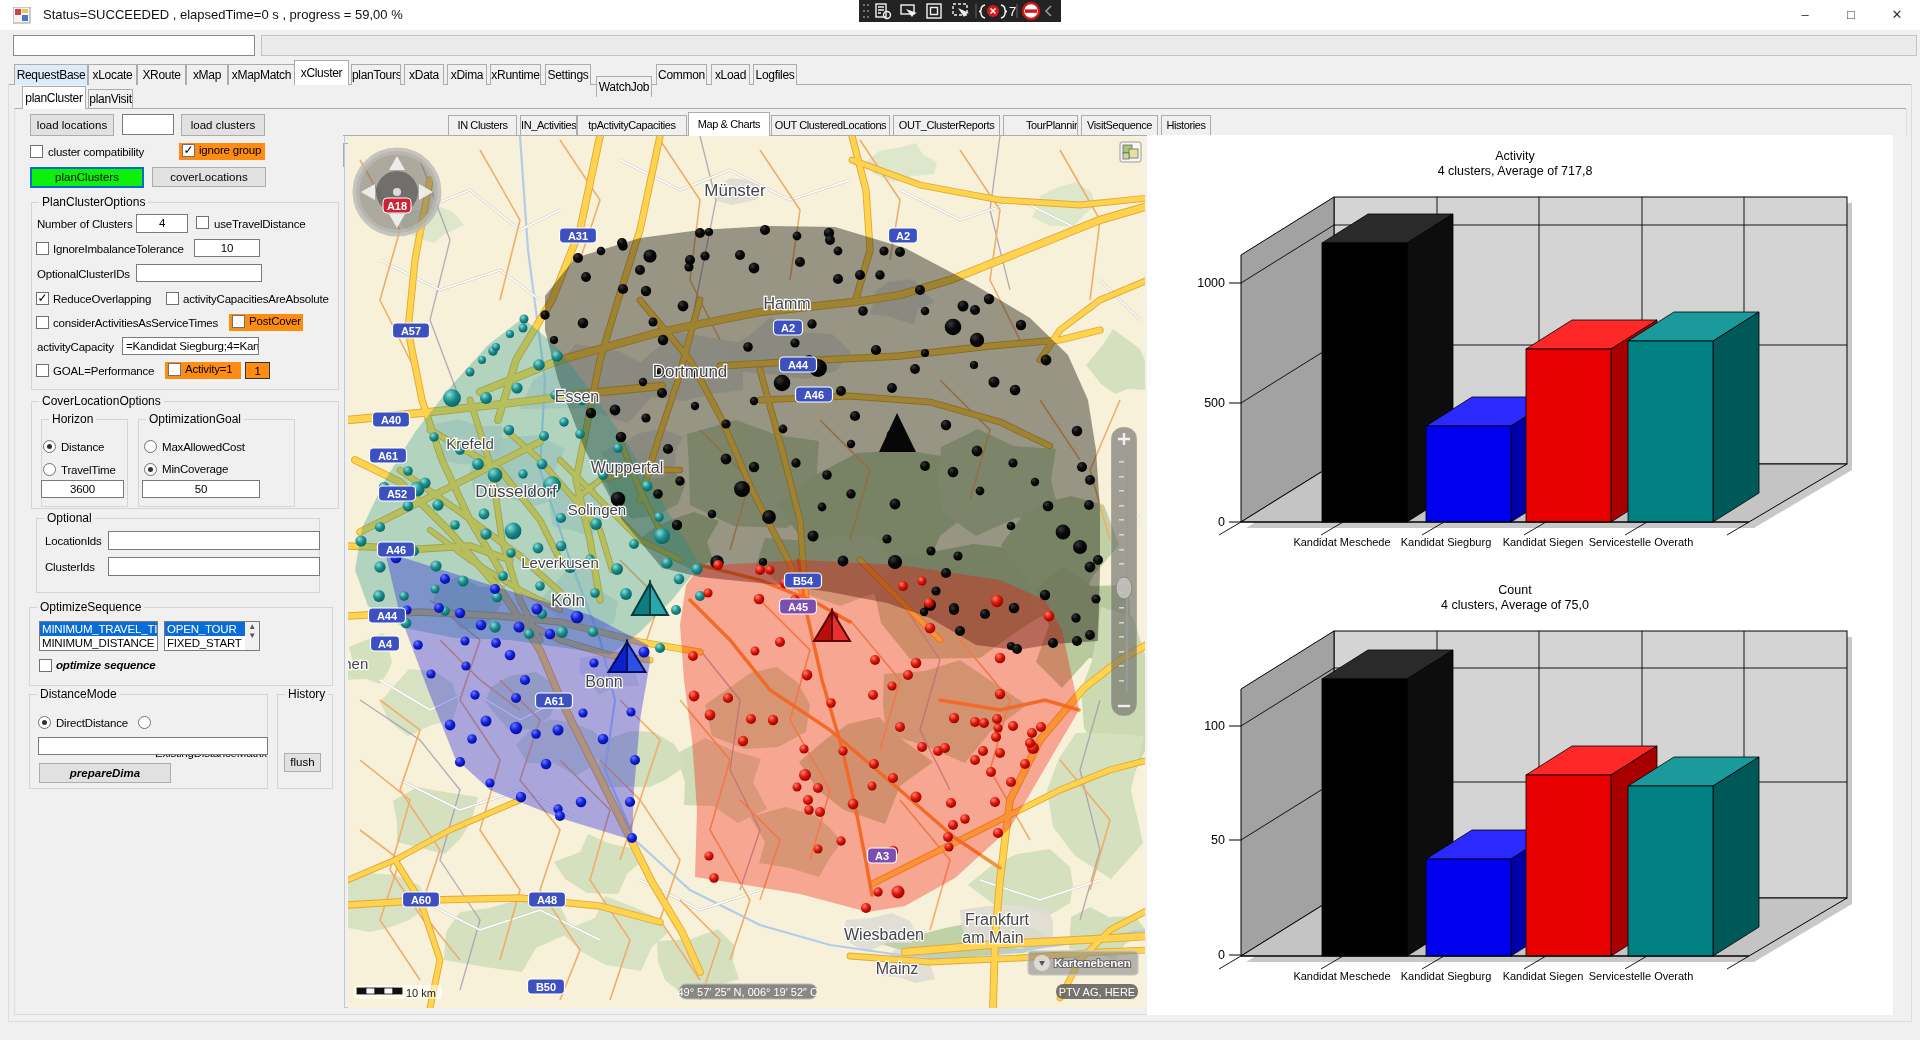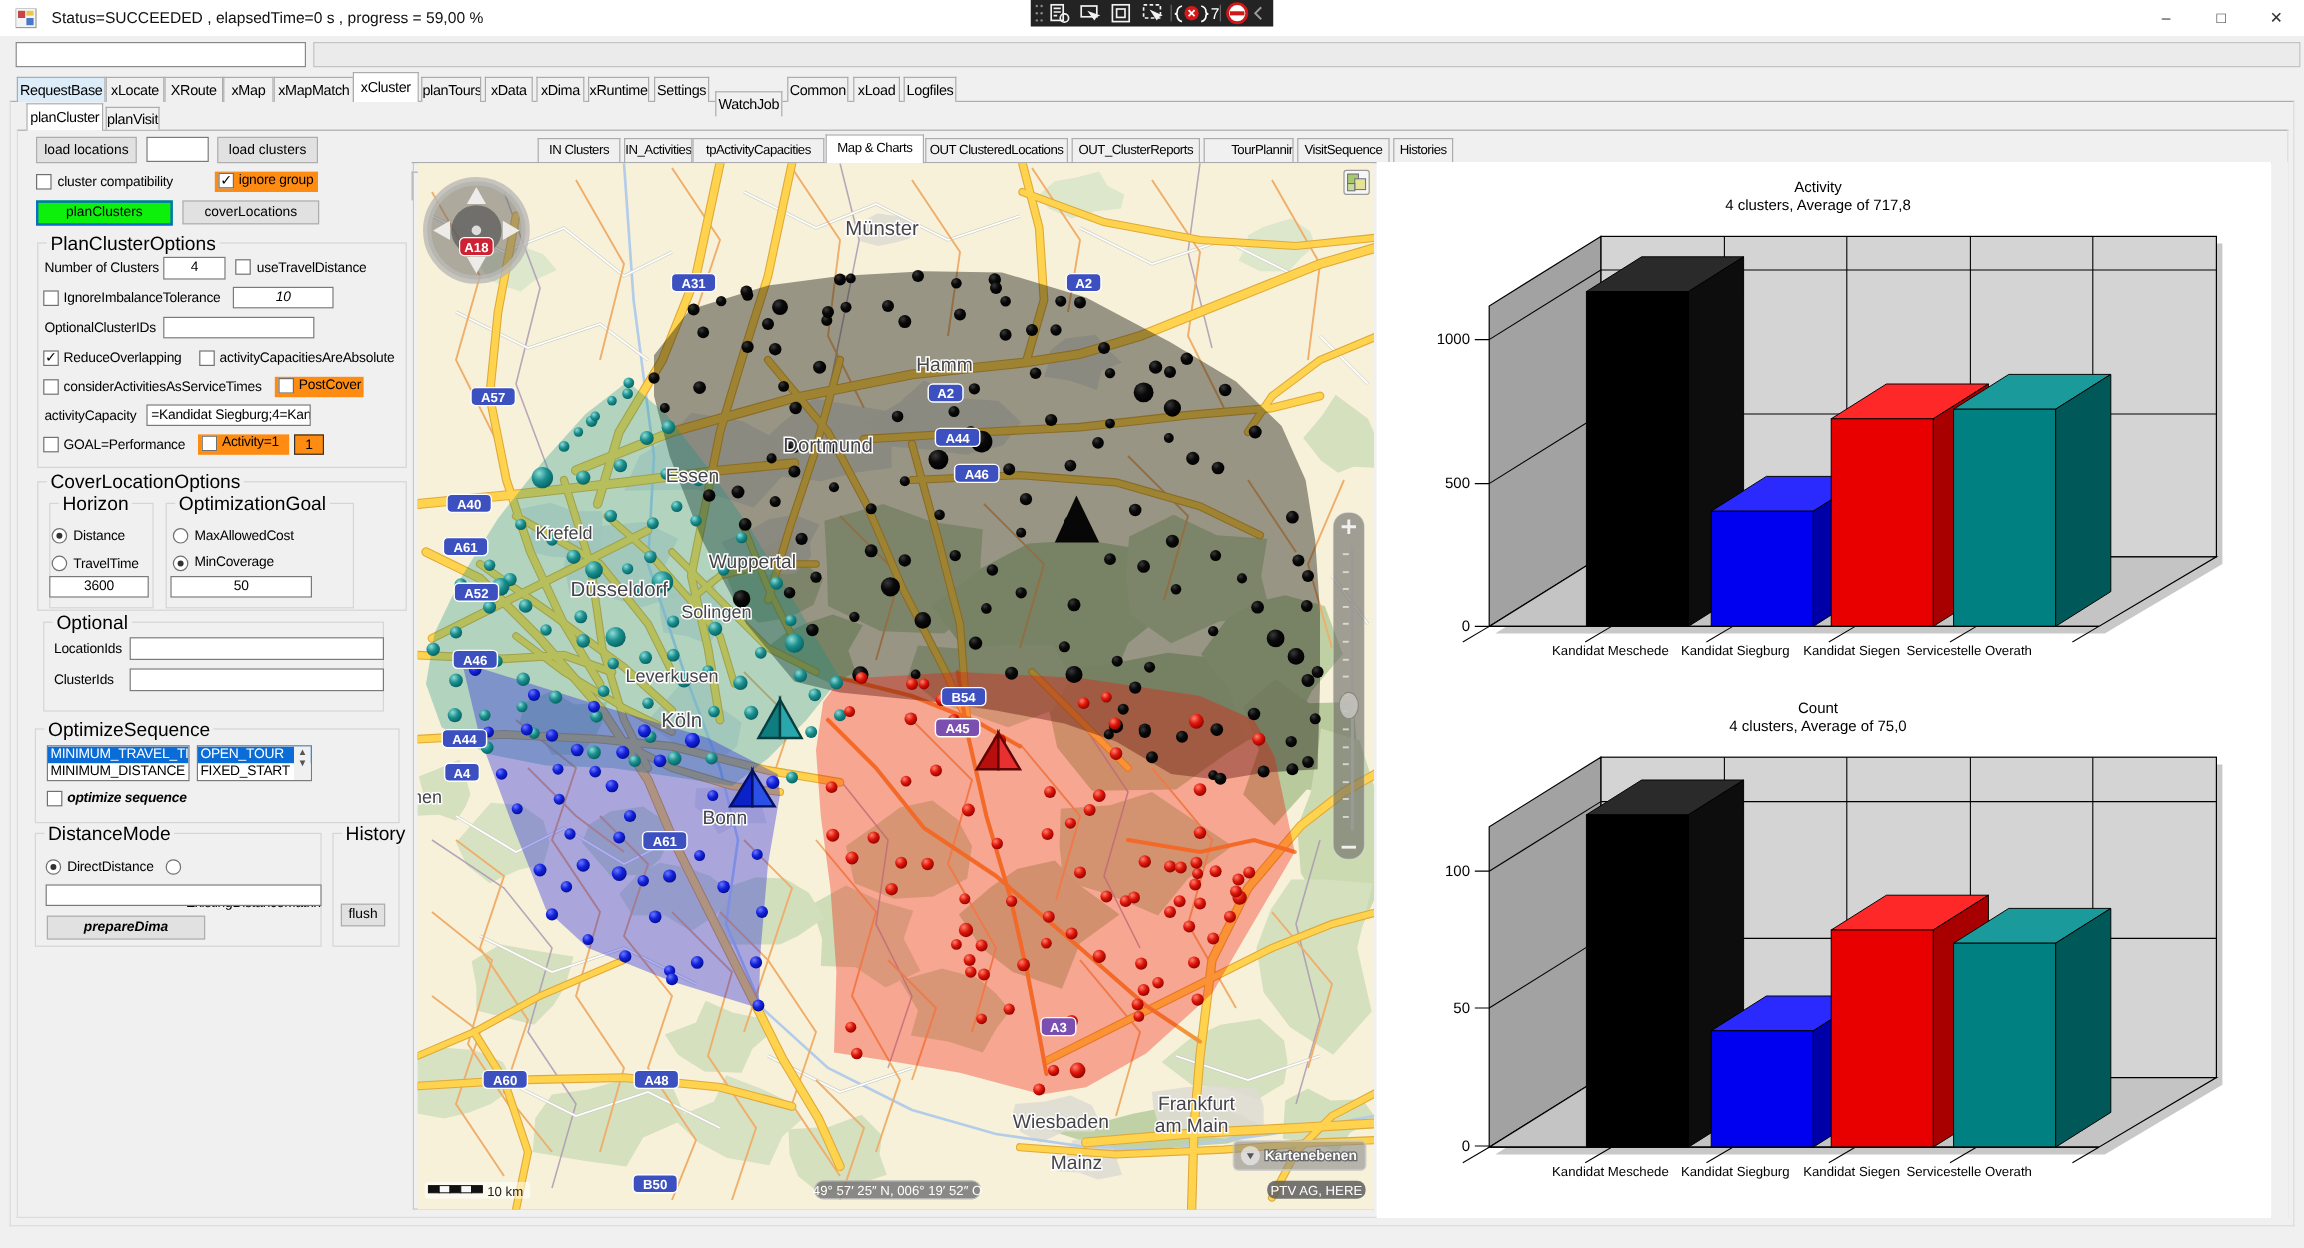--- a/index.html
+++ b/index.html
@@ -9,21 +9,21 @@
 .winbtn { position:absolute; top:0; width:46px; height:30px; color:#333; font-size:13px;
   text-align:center; line-height:30px; }
 #psr { position:absolute; left:859px; top:0; width:202px; height:22px; background:#252525; }
 .tb1 { position:absolute; top:35px; height:21px; background:#fff; border:1px solid #898989; }
 .tb2 { position:absolute; top:35px; height:21px; background:#ebebeb; border:1px solid #c3c3c3; }
 .tab { position:absolute; background:#f0f0f0; border:1px solid #acacac; border-bottom:none;
   text-align:center; font-size:12px; white-space:nowrap; overflow:hidden; letter-spacing:-0.3px; }
 .tabsel { background:#fff; z-index:5; }
 .tabline { position:absolute; background:#acacac; height:1px; }
 .gb { position:absolute; border:1px solid #d5d5d5; }
-.gbl { position:absolute; top:-8px; left:7px; background:#f0f0f0; padding:0 3px; font-size:16px; }
+.gbl { position:absolute; top:-8px; left:7px; background:#f0f0f0; padding:0 3px; font-size:12px; }
 .btn { position:absolute; background:#e1e1e1; border:1px solid #adadad; text-align:center; font-size:11.5px; white-space:nowrap; }
 .txt { position:absolute; background:#fff; border:1px solid #7a7a7a; font-size:11.5px; white-space:nowrap; overflow:hidden; letter-spacing:-0.2px; }
 .cb { position:absolute; width:13px; height:13px; background:#fff; border:1px solid #707070;
   font-size:12px; line-height:11px; text-align:center; }
 .rb { position:absolute; width:13px; height:13px; background:#fff; border:1px solid #707070; border-radius:50%; }
 .rbdot { position:absolute; left:3px; top:3px; width:5px; height:5px; border-radius:50%; background:#333; }
 .lbl { position:absolute; font-size:11.5px; white-space:nowrap; letter-spacing:-0.2px; }
 .org { position:absolute; background:#ff8c12; font-size:11.5px; white-space:nowrap; letter-spacing:-0.2px; }
 </style></head>
 <body>
@@ -108,21 +108,21 @@
 <div class="btn" style="left:152px; top:167px; width:114px; height:20px; line-height:18px;">coverLocations</div>
 <div class="gb" style="left:31px; top:202px; width:308px; height:188px;">
     <div class="gbl">PlanClusterOptions</div>
   </div>
 <div class="lbl" style="left:37px; top:218px;">Number of Clusters</div>
 <div class="txt" style="left:136px; top:214px; width:52px; height:19px; line-height:17px;text-align:center;">4</div>
 <div class="cb" style="left:196px; top:216px;"></div>
 <div class="lbl" style="left:214px; top:218px;">useTravelDistance</div>
 <div class="cb" style="left:36px; top:242px;"></div>
 <div class="lbl" style="left:53px; top:243px;">IgnoreImbalanceTolerance</div>
-<div class="txt" style="left:194px; top:239px; width:84px; height:18px; line-height:16px;text-align:center;font-style:italic;">10</div>
+<div class="txt" style="left:194px; top:239px; width:66px; height:18px; line-height:16px;text-align:center;">10</div>
 <div class="lbl" style="left:37px; top:268px;">OptionalClusterIDs</div>
 <div class="txt" style="left:136px; top:264px; width:126px; height:18px; line-height:16px;padding-left:3px;"></div>
 <div class="cb" style="left:36px; top:292px;">✓</div>
 <div class="lbl" style="left:53px; top:293px;">ReduceOverlapping</div>
 <div class="cb" style="left:166px; top:292px;"></div>
 <div class="lbl" style="left:183px; top:293px;">activityCapacitiesAreAbsolute</div>
 <div class="cb" style="left:36px; top:316px;"></div>
 <div class="lbl" style="left:53px; top:317px;">considerActivitiesAsServiceTimes</div>
 <div class="org" style="left:229px; top:314px; width:74px; height:17px;">
     <div class="cb" style="left:3px; top:1px;"></div>

